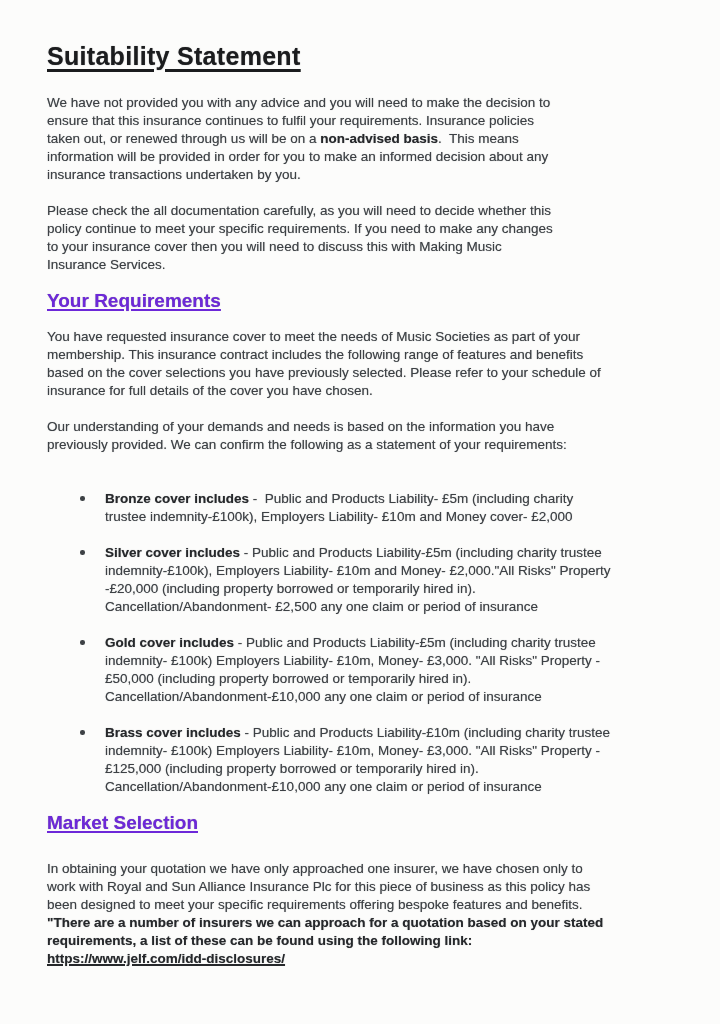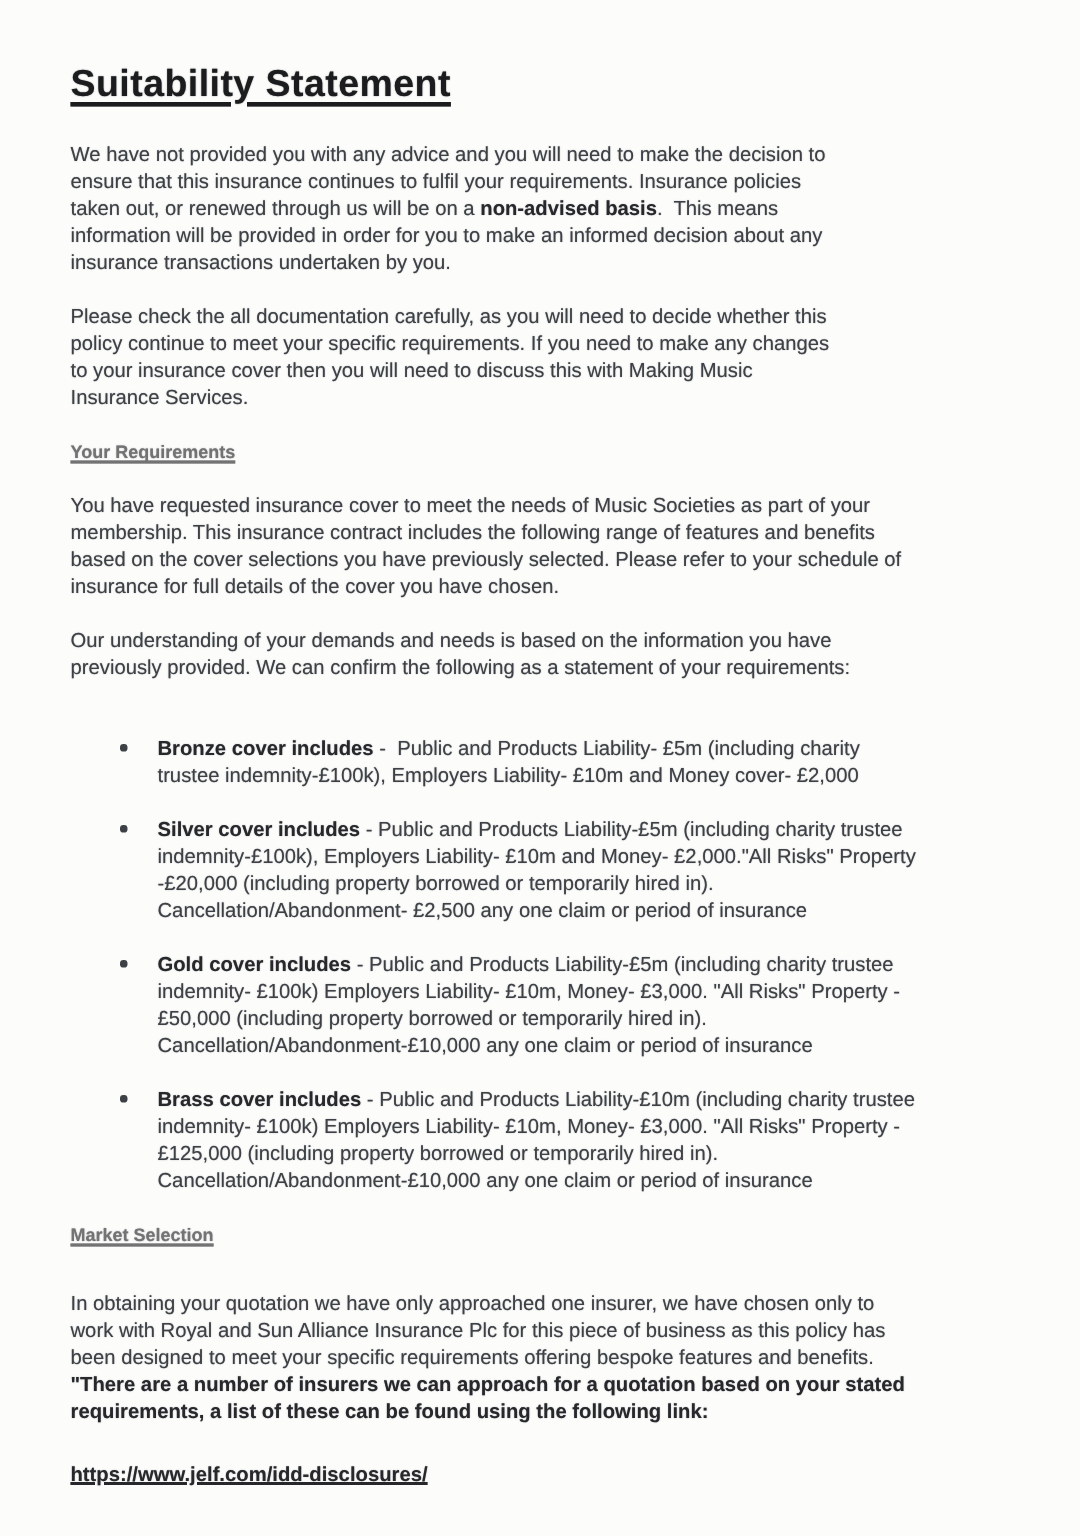--- a/index.html
+++ b/index.html
@@ -35,24 +35,24 @@
     text-underline-offset: 4px;
     text-shadow: 0 0 0.9px rgba(27, 28, 30, 0.6);
   }
   p.para {
     margin: 0 0 18px 0;
     max-width: 648px;
     white-space: pre-wrap;
   }
   h2.section-heading {
     margin: 10px 0 18px 0;
-    font-size: 12px;
+    font-size: 19px;
     line-height: 18px;
     font-weight: bold;
-    color: #737373;
+    color: #6d28d9;
     text-decoration: underline;
     text-decoration-thickness: 1.5px;
     text-underline-offset: 2px;
   }
   h2.section-heading.market {
     margin-top: 6px;
     margin-bottom: 28px;
   }
   strong {
     color: #26282b;
@@ -81,21 +81,20 @@
   .market-para {
     margin-bottom: 0 !important;
   }
   a.doc-link {
     display: inline-block;
     color: #26282b;
     font-weight: bold;
     text-decoration: underline;
     text-decoration-thickness: 1.5px;
     cursor: pointer;
-    margin-top: 24px;
   }
 </style>
 </head>
 <body>
 
 <div class="page">
 
   <h1 class="doc-title">Suitability Statement</h1>
 
   <p class="para"><span>We have not provided you with any advice and you will need to make the decision to

